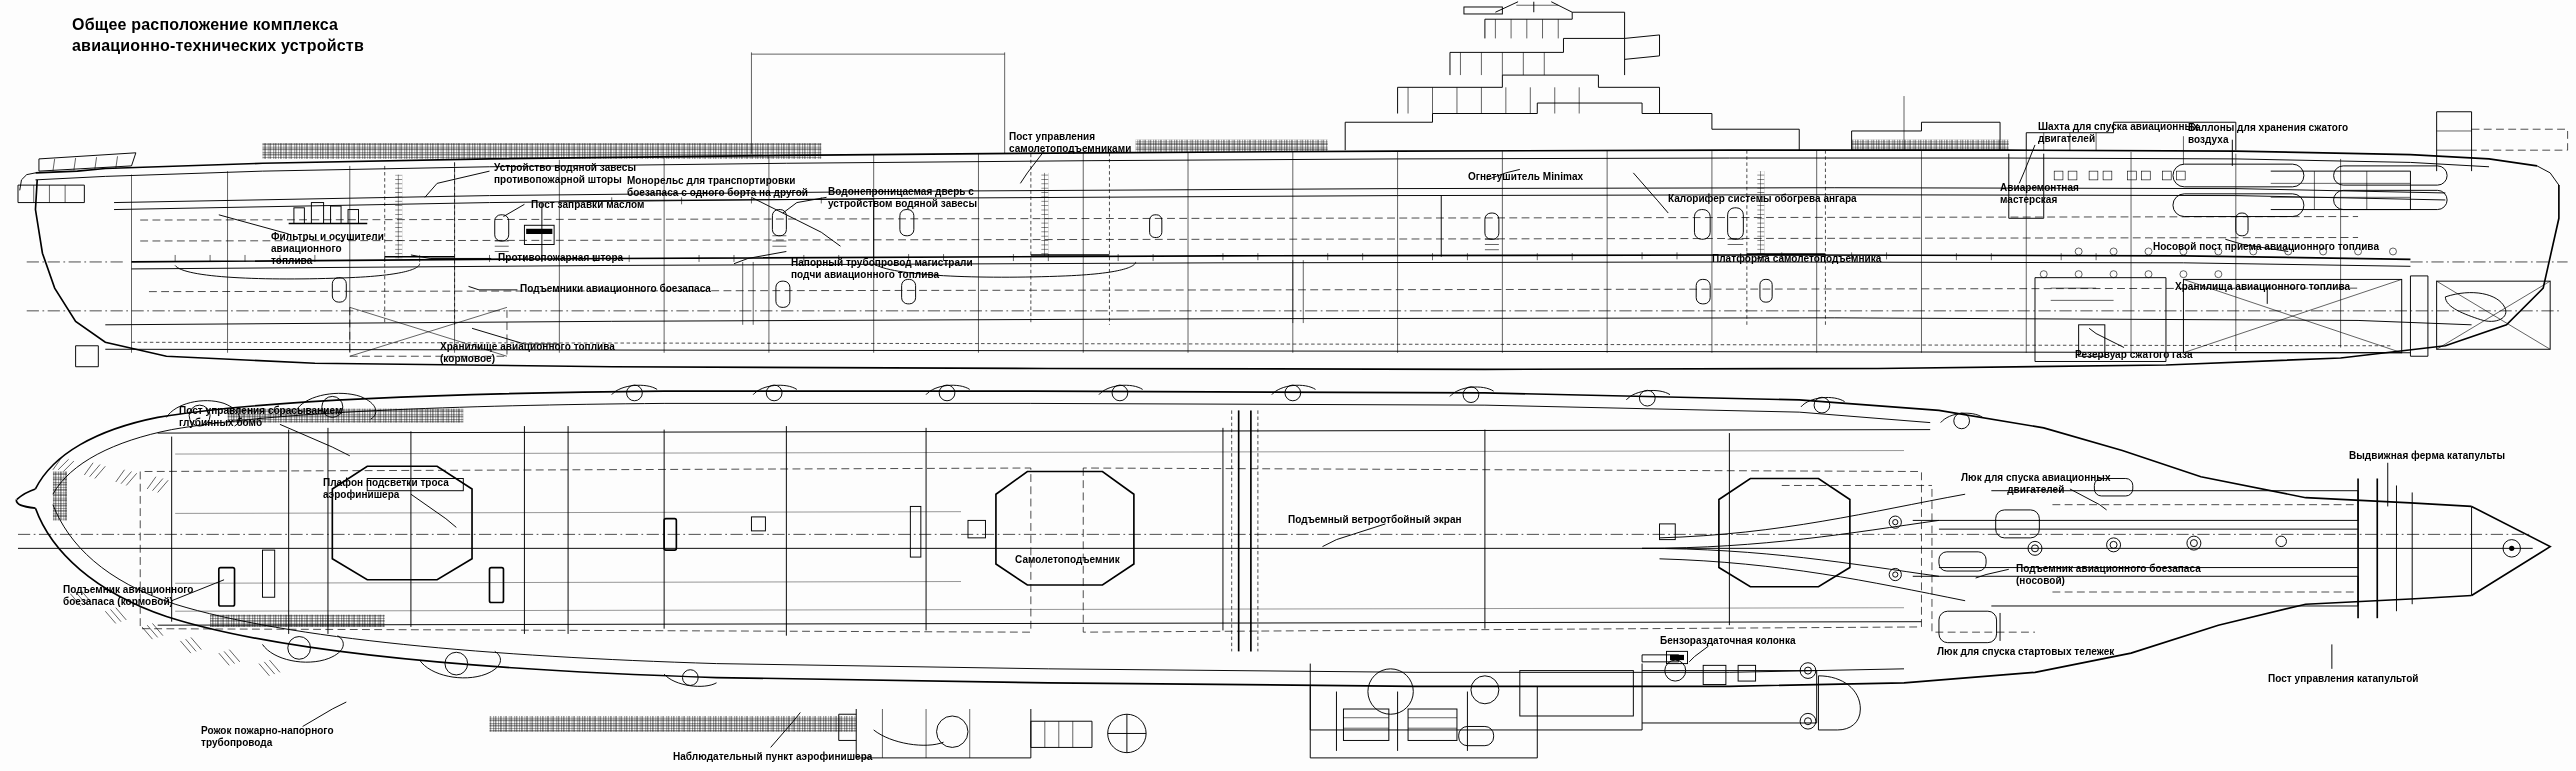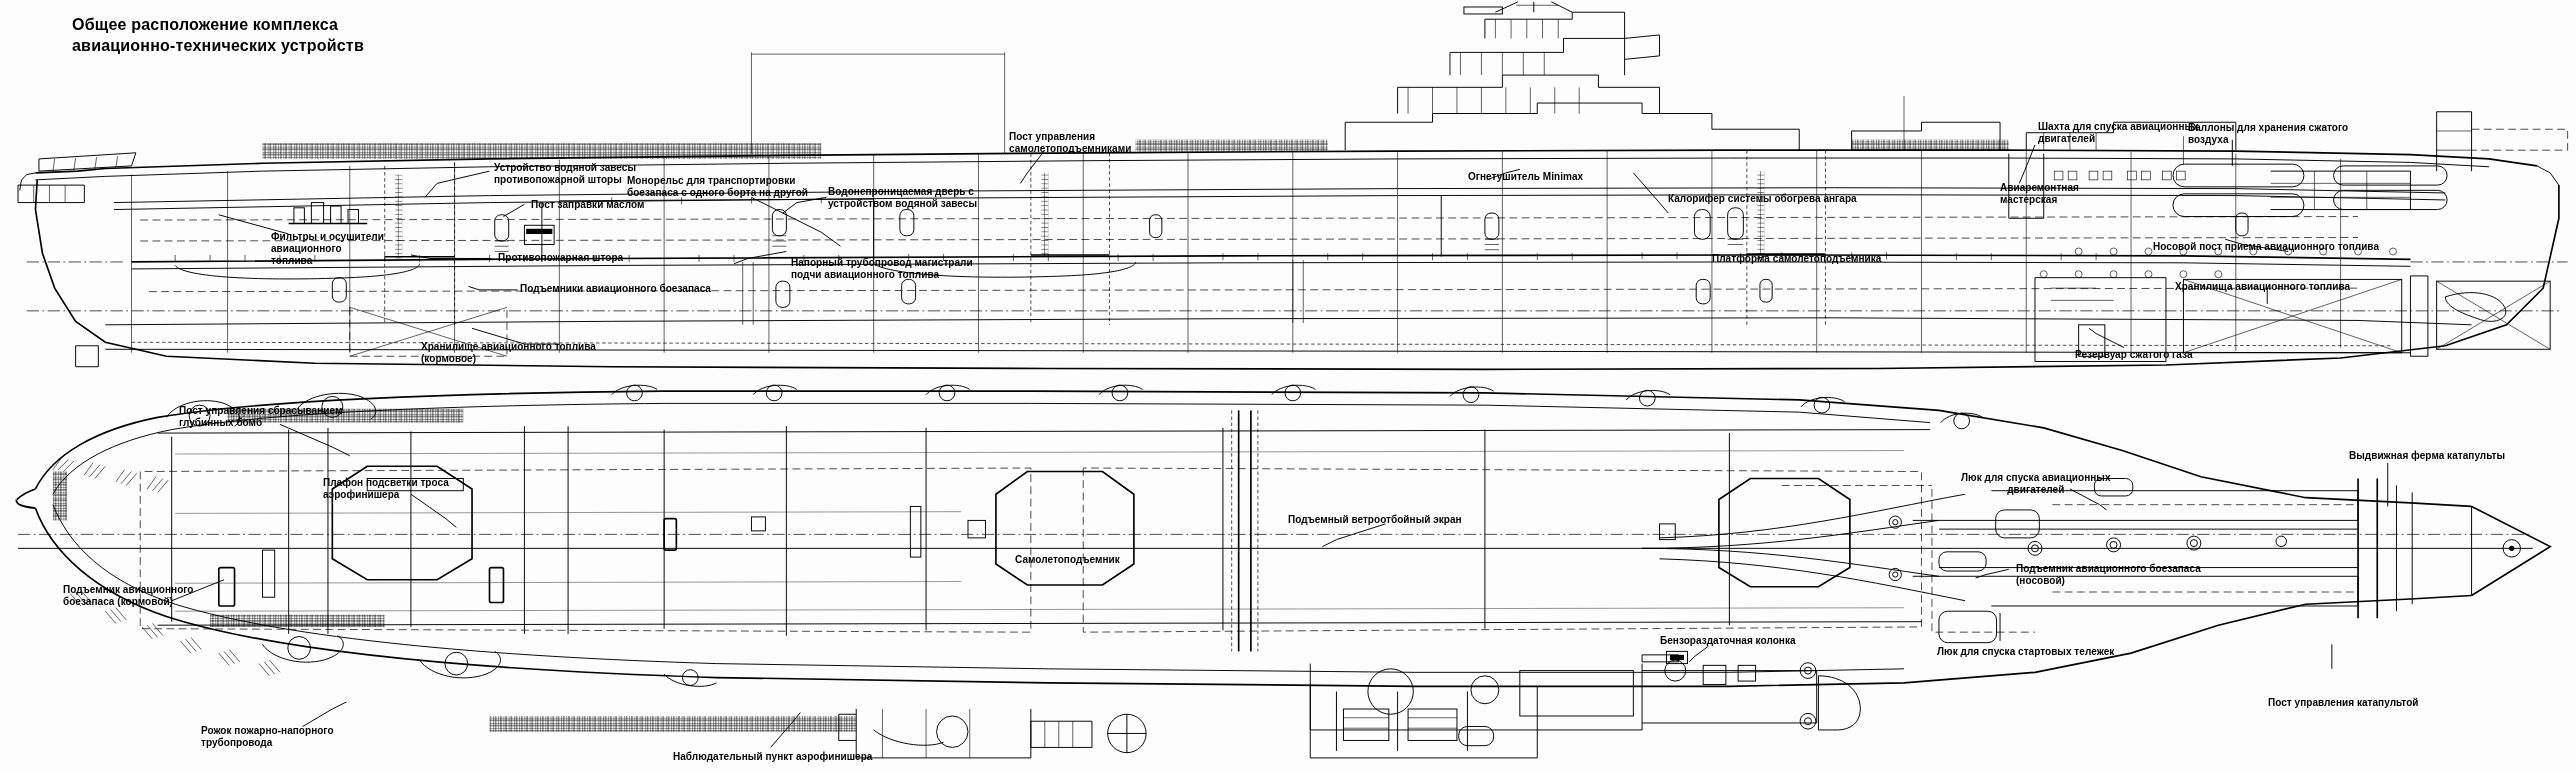--- a/index.html
+++ b/index.html
@@ -535,21 +535,21 @@
 противопожарной шторы</div>
     <div class="lbl" style="left:531px;top:199px;">Пост заправки маслом</div>
     <div class="lbl" style="left:498px;top:252px;">Противопожарная штора</div>
     <div class="lbl" style="left:627px;top:175px;">Монорельс для транспортировки
 боезапаса с одного борта на другой</div>
     <div class="lbl" style="left:828px;top:186px;">Водонепроницаемая дверь с
 устройством водяной завесы</div>
     <div class="lbl" style="left:791px;top:257px;">Напорный трубопровод магистрали
 подчи авиационного топлива</div>
     <div class="lbl" style="left:520px;top:283px;">Подъемники авиационного боезапаса</div>
-    <div class="lbl" style="left:421px;top:341px;">Хранилище авиационного топлива
+    <div class="lbl" style="left:440px;top:341px;">Хранилище авиационного топлива
 (кормовое)</div>
     <div class="lbl" style="left:1009px;top:131px;">Пост управления
 самолетоподъемниками</div>
     <div class="lbl" style="left:1468px;top:171px;">Огнетушитель Minimax</div>
     <div class="lbl" style="left:1668px;top:161px;margin-top:32px;">Калорифер системы обогрева ангара</div>
     <div class="lbl" style="left:1712px;top:253px;">Платформа самолетоподъемника</div>
     <div class="lbl" style="left:2038px;top:121px;">Шахта для спуска авиационных
 двигателей</div>
     <div class="lbl" style="left:2188px;top:122px;">Баллоны для хранения сжатого
 воздуха</div>
@@ -572,21 +572,21 @@
     <div class="lbl" style="left:1015px;top:554px;">Самолетоподъемник</div>
     <div class="lbl" style="left:1288px;top:514px;text-align:right;">Подъемный ветроотбойный экран</div>
     <div class="lbl" style="left:673px;top:751px;">Наблюдательный пункт аэрофинишера</div>
     <div class="lbl" style="left:1660px;top:635px;">Бензораздаточная колонка</div>
     <div class="lbl" style="left:1937px;top:646px;">Люк для спуска стартовых тележек</div>
     <div class="lbl" style="left:1961px;top:472px;text-align:center;">Люк для спуска авиационных
 двигателей</div>
     <div class="lbl" style="left:2016px;top:563px;">Подъемник авиационного боезапаса
 (носовой)</div>
     <div class="lbl" style="left:2334px;top:450px;padding-left:15px;">Выдвижная ферма катапульты</div>
-    <div class="lbl" style="left:2268px;top:673px;margin-top:24px;">Пост управления катапультой</div>
+    <div class="lbl" style="left:2268px;top:673px;">Пост управления катапультой</div>
   </div>
 
   <svg class="draw" viewBox="0 0 2949 883">
     <g class="ln">
 
       <path d="M330,268 L250,246"></path>
       <path d="M560,196 L500,210 L486,226"></path>
       <path d="M600,234 L576,248"></path>
       <path d="M562,296 L492,296 L470,292"></path>
       <path d="M860,226 L940,266 L962,282"></path>

